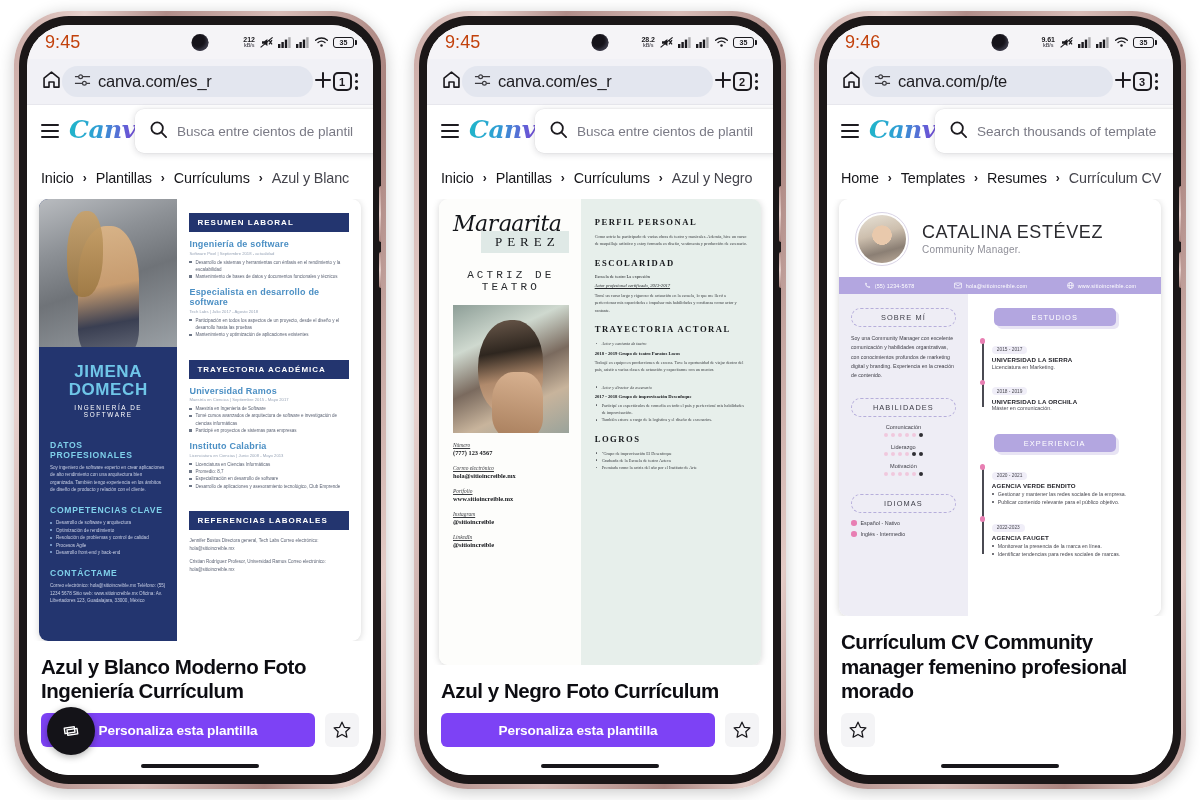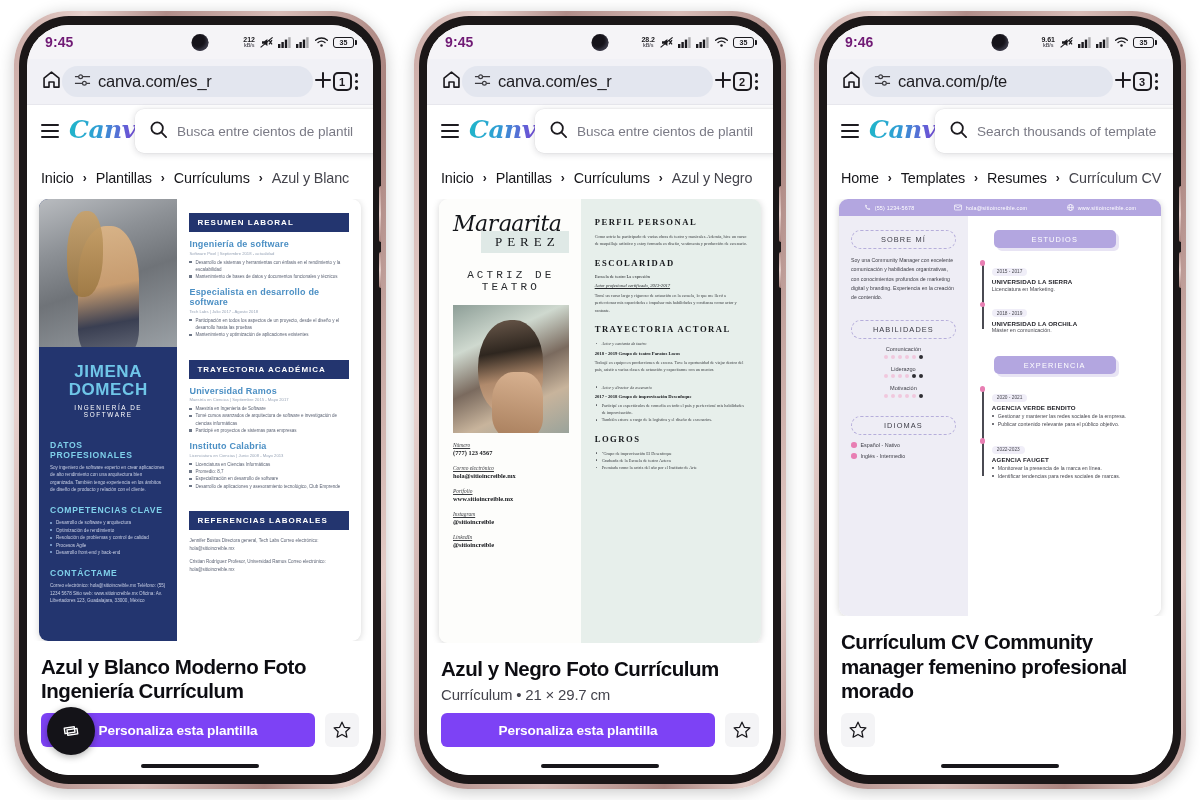--- a/index.html
+++ b/index.html
@@ -58,21 +58,21 @@
   
   .statusbar {
     height: 34px;
     background: #f5f4f7;
     display: flex; align-items: center;
     justify-content: space-between;
     padding: 0 16px 0 18px;
     position: relative;
     flex: 0 0 auto;
   }
-  .clock { font-size: 14px; font-weight: 700; color: #701a75; letter-spacing: .1px; }
+  .clock { font-size: 18px; font-weight: 400; color: #c2410c; letter-spacing: .1px; }
   .punchhole {
     position: absolute; left: 50%; top: 9px;
     transform: translateX(-50%);
     width: 17px; height: 17px; border-radius: 50%;
     background: #15131a;
     box-shadow: inset -2px -2px 3px rgba(90,90,110,.55);
   }
   .status-icons { display: flex; align-items: center; gap: 4px; }
   .netspeed { display:flex; flex-direction:column; align-items:center; line-height:1; }
   .netspeed .n { font-size: 7px; font-weight: 700; color:#17161a; }
@@ -772,21 +772,20 @@
                 <li>"Grupo de improvisación El Desenfoque</li>
                 <li>Graduada de la Escuela de teatro Azteca</li>
                 <li>Premiada como la actriz del año por el Instituto de Arte</li>
               </ul>
             </div>
           </div>
         </div>
 
         <div class="tinfo">
           <div class="ttitle">Azul y Negro Foto Currículum</div>
-          <div class="tsub">Currículum • 21 × 29.7 cm</div>
         </div>
 
         <div class="actionbar">
           <div class="cta">Personaliza esta plantilla</div>
           <div class="fav">
             <svg width="20" height="20" viewBox="0 0 22 22">
                 <path d="M11 2.4l2.6 5.6 6.1.7-4.5 4.2 1.2 6-5.4-3-5.4 3 1.2-6L2.3 8.7l6.1-.7z" fill="none" stroke="#18171c" stroke-width="1.4" stroke-linejoin="round"></path>
               </svg>
           </div>
         </div>
@@ -915,20 +914,29 @@
           <span class="sep">›</span>
           <span class="c">Templates</span>
           <span class="sep">›</span>
           <span class="c">Resumes</span>
           <span class="sep">›</span>
           <span class="c last">Currículum CV</span>
         </div>
 
         <div class="preview-wrap">
           <div class="doc r3">
+            <div class="hdr">
+              <div class="av">
+                  <i></i>
+                </div>
+              <div>
+                <div class="nm">CATALINA ESTÉVEZ</div>
+                <div class="rl">Community Manager.</div>
+              </div>
+            </div>
             <div class="contactbar">
               <div class="ci">
                 <svg width="7" height="7" viewBox="0 0 10 10">
                     <path d="M2 1.2l1.6.3.5 1.7-1 .8a6 6 0 0 0 2.9 2.9l.8-1 1.7.5.3 1.6c-4 .8-7.6-2.8-6.8-6.8z" fill="#fff"></path>
                   </svg>
                 <span>(55) 1234-5678</span>
               </div>
               <div class="ci">
                 <svg width="8" height="7" viewBox="0 0 11 8">
                     <rect x=".6" y=".6" width="9.8" height="6.8" rx="1" fill="none" stroke="#fff" stroke-width="1"></rect>

